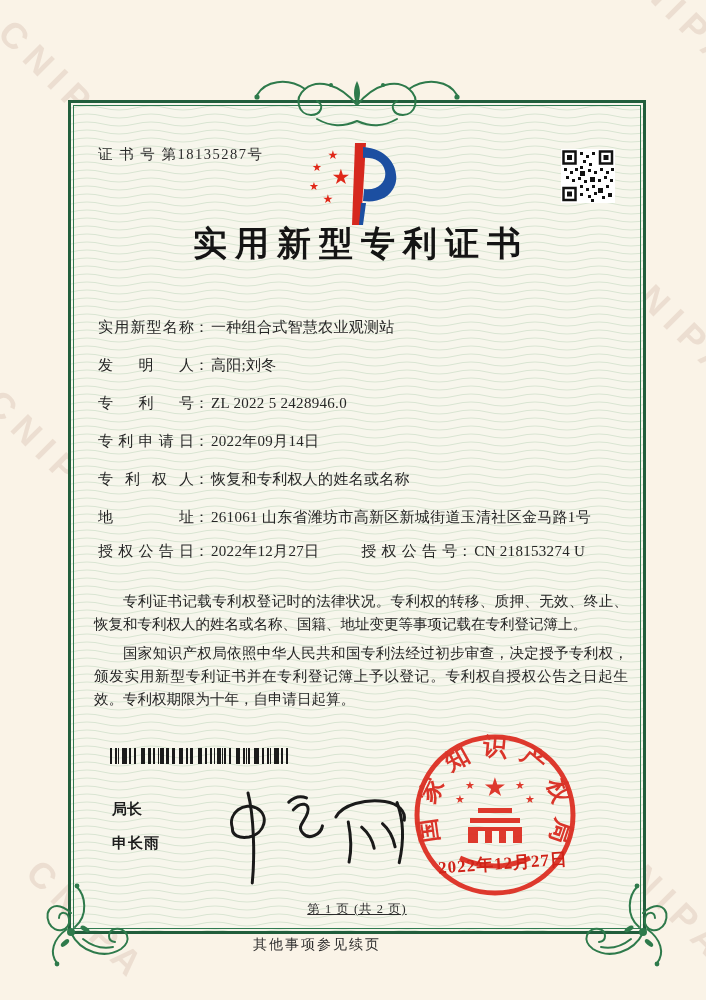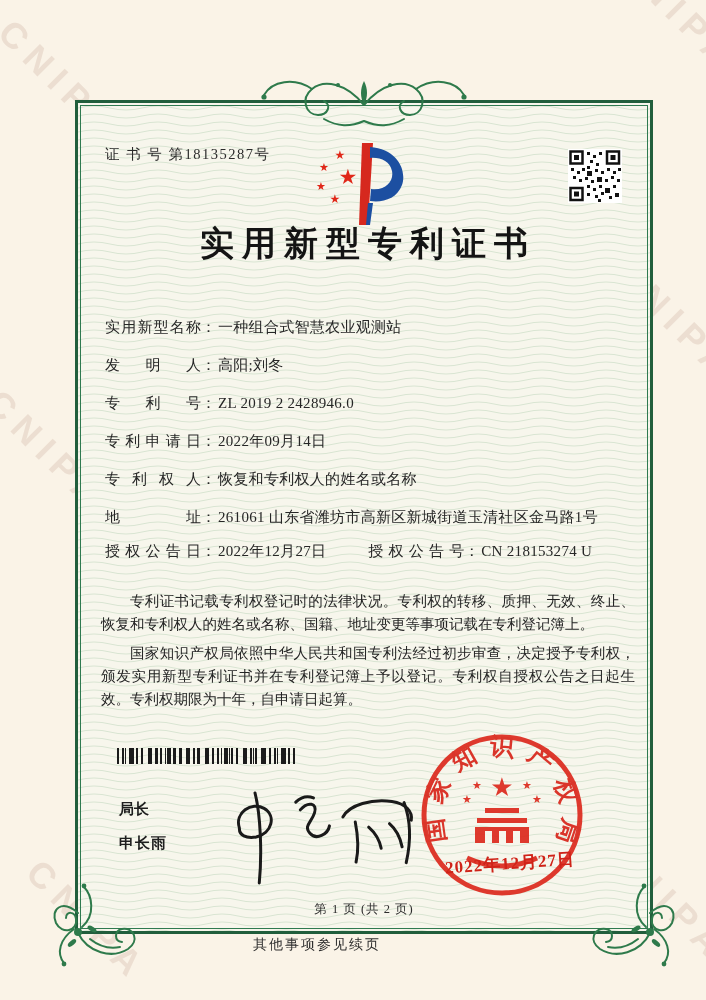--- a/index.html
+++ b/index.html
@@ -21,21 +21,20 @@
     transform:rotate(45deg);
     white-space:nowrap;z-index:1;pointer-events:none;
   }
   .wm-pink{color:rgba(215,160,148,.26);}
   
   .cert{
     position:absolute;left:68px;top:100px;width:572px;height:828px;
     border:3px solid #215e3c;
     background:#7dd3fc;
     z-index:2;
-    margin-left:7px;
   }
   .cert::before{
     content:"";position:absolute;inset:2px;border:1px solid #2f7a50;pointer-events:none;z-index:3;
   }
   .waves{position:absolute;inset:0;width:100%;height:100%;z-index:0;}
   .ornament{position:absolute;z-index:4;}
   .orn-top{top:-30px;left:50%;transform:translateX(-50%);}
   .orn-bl{left:-30px;bottom:-38px;}
   .orn-br{right:-30px;bottom:-38px;transform:scaleX(-1);}
   .cert-inner{position:absolute;inset:0;z-index:5;}
@@ -80,21 +79,21 @@
   .issuer .name{margin-top:15px;letter-spacing:1px;}
   .signature{position:absolute;left:128px;top:680px;transform:rotate(-4deg);}
   .seal{position:absolute;left:339px;top:627px;opacity:.93;mix-blend-mode:multiply;}
   .seal-date{
     position:absolute;left:352px;top:749px;width:160px;text-align:center;
     font-weight:bold;font-size:17px;color:#cf2318;letter-spacing:1px;
     transform:rotate(-4deg);z-index:7;
   }
   .pageno{
     position:absolute;left:0;right:0;top:798px;text-align:center;
-    font-size:12.5px;color:#2c2c2c;letter-spacing:1px;
+    font-size:12.5px;color:#2c2c2c;letter-spacing:1px;text-decoration:underline;
   }
   .continuation{
     position:absolute;left:0;width:634px;top:936px;text-align:center;
     font-size:14px;color:#2e2e2e;letter-spacing:2px;z-index:2;
   }
 </style>
 </head>
 <body>
 
 <div class="page">
@@ -239,21 +238,21 @@
       <h1 class="title">实用新型专利证书</h1>
 
       <div class="fields">
         <div class="frow">
           <span class="flabel">实用新型名称</span><span class="fcolon">：</span><span class="fvalue">一种组合式智慧农业观测站</span>
         </div>
         <div class="frow">
           <span class="flabel">发明人</span><span class="fcolon">：</span><span class="fvalue">高阳;刘冬</span>
         </div>
         <div class="frow">
-          <span class="flabel">专利号</span><span class="fcolon">：</span><span class="fvalue">ZL 2019 2 2428946.0</span>
+          <span class="flabel">专利号</span><span class="fcolon">：</span><span class="fvalue">ZL 2022 5 2428946.0</span>
         </div>
         <div class="frow">
           <span class="flabel">专利申请日</span><span class="fcolon">：</span><span class="fvalue">2022年09月14日</span>
         </div>
         <div class="frow">
           <span class="flabel">专利权人</span><span class="fcolon">：</span><span class="fvalue">恢复和专利权人的姓名或名称</span>
         </div>
         <div class="frow" style="margin-bottom:12px;">
           <span class="flabel">地址</span><span class="fcolon">：</span><span class="fvalue">261061 山东省潍坊市高新区新城街道玉清社区金马路1号</span>
         </div>

